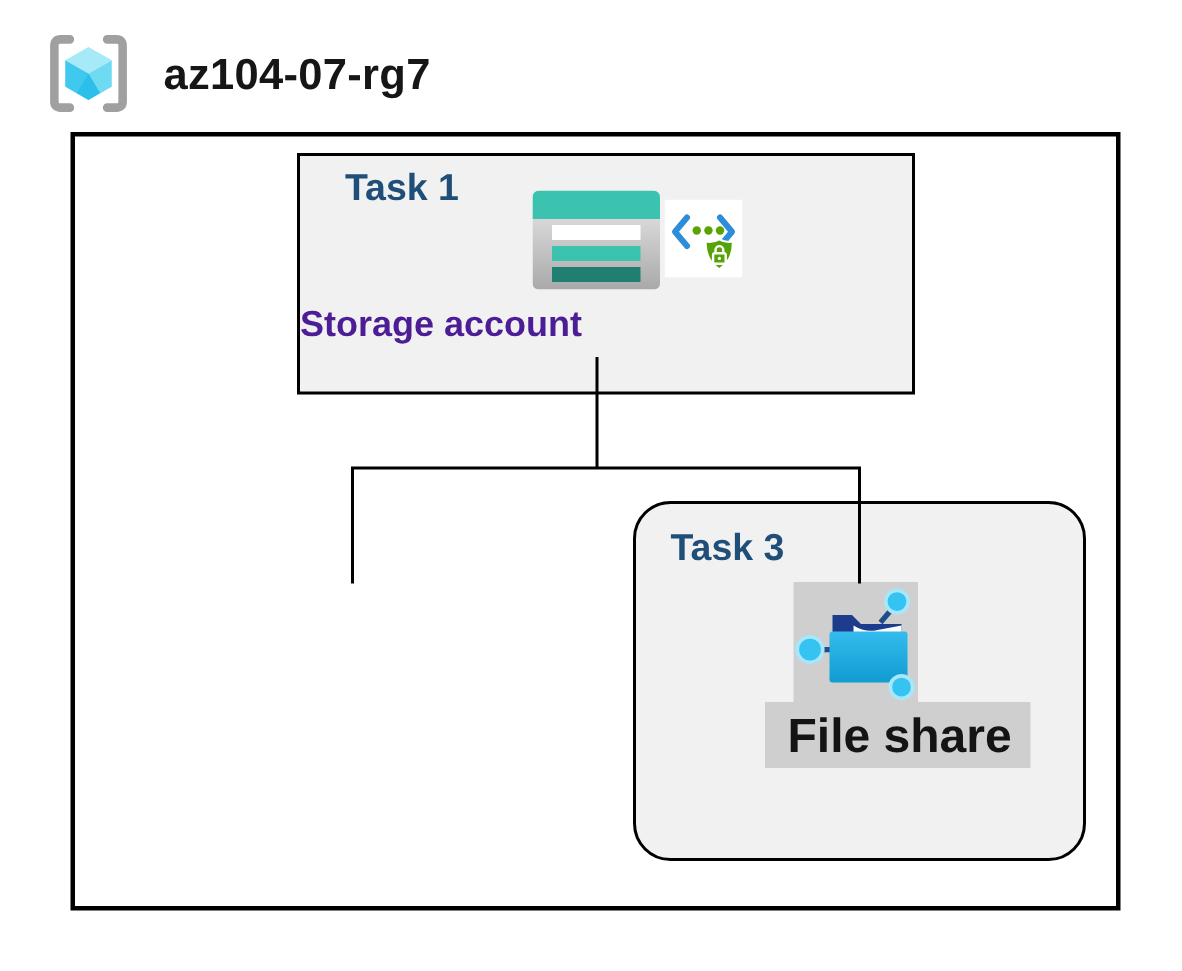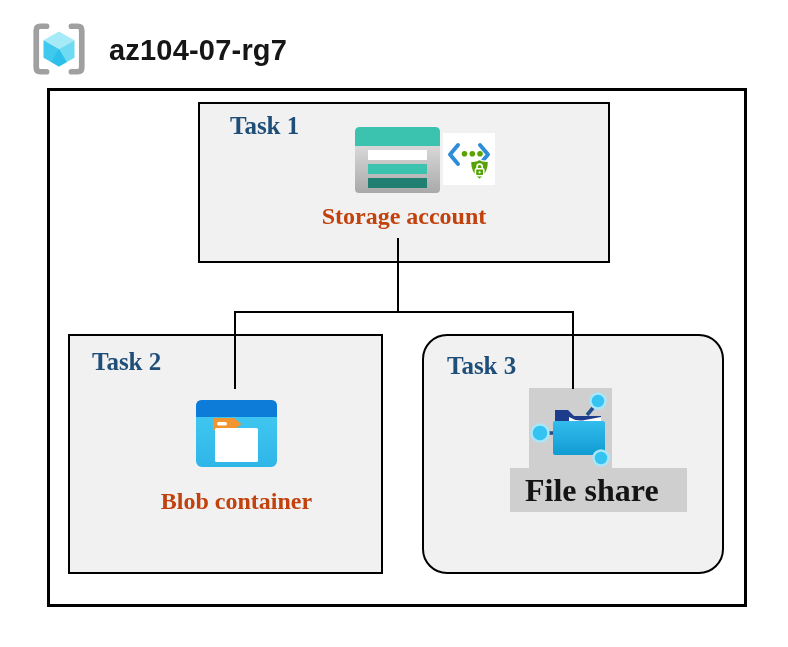--- a/index.html
+++ b/index.html
@@ -7,31 +7,31 @@
   body { font-family:"Liberation Sans", sans-serif; }
   .canvas { position:relative; width:788px; height:634px; background:#ffffff; overflow:hidden; }
   .abs { position:absolute; }
 
   
   .rg-icon { left:29px; top:19px; width:60px; height:60px; }
   .rg-title { left:109px; top:34px; font-size:29px; font-weight:bold; color:#161616; letter-spacing:0.2px; }
 
   
   .outer-box { left:47px; top:88px; width:700px; height:519px; border:3px solid #000; background:#ffffff; }
-  .task-box { border:2px solid #000; background:#F1F1F1; position:absolute;font-family:Liberation Serif, serif; }
+  .task-box { border:2px solid #000; background:#F1F1F1; position:absolute; }
   #task1 { left:198px; top:102px; width:412px; height:161px; }
   #task2 { left:68px;  top:334px; width:315px; height:240px; }
   #task3 { left:422px; top:334px; width:302px; height:240px;border-radius:25px; }
 
   .task-label { position:absolute; font-size:25px; font-weight:bold; color:#1F4E79; line-height:1.1; }
   #task1 .task-label { left:30px; top:8px; }
   #task2 .task-label { left:22px; top:12px; }
   #task3 .task-label { left:23px; top:16px; }
 
-  .item-label { position:absolute; font-size:24px; font-weight:bold; color:#c2410c; text-align:center; }
+  .item-label { position:absolute; font-size:24px; font-weight:bold; color:#4c1d95; text-align:left; }
   #task1 .item-label { left:0; width:100%; top:99px; }
   #task2 .item-label { left:11px; width:100%; top:152px; }
 
   
   .connector { position:absolute; background:#000; }
   #conn-trunk { left:397px; top:238px; width:2px; height:74px; }
   #conn-h     { left:234px; top:311px; width:340px; height:2px; }
   #conn-left  { left:234px; top:312px; width:2px; height:77px; }
   #conn-right { left:572px; top:312px; width:2px; height:77px; }
 
@@ -88,39 +88,20 @@
       <circle cx="37" cy="20.7" r="2.8" fill="#5BA300"></circle>
       <path d="M36.5 26.5 Q32 29 27.5 28 Q26.8 40 36.5 46.5 Q46.2 40 45.5 28 Q41 29 36.5 26.5 Z" fill="#55A305" stroke="#FFFFFF" stroke-width="1.4"></path>
       <path d="M34 36 v-2.3 a2.6 2.6 0 0 1 5.2 0 V36" fill="none" stroke="#FFFFFF" stroke-width="1.6"></path>
       <rect x="32.4" y="35.8" width="8.4" height="7" rx="1.2" fill="none" stroke="#FFFFFF" stroke-width="1.6"></rect>
       <circle cx="36.6" cy="39.3" r="1.1" fill="#FFFFFF"></circle>
     </svg>
 
     <div class="item-label">Storage account</div>
   </div>
 
-  <div class="task-box" id="task2">
-    <div class="task-label">Task 2</div>
-
-    <svg class="blob-icon" viewBox="0 0 81 67" aria-hidden="true">
-      <defs>
-        <linearGradient id="bb-body" x1="0" y1="0" x2="0" y2="1">
-          <stop offset="0" stop-color="#45CBF2"></stop>
-            <stop offset="1" stop-color="#2FB6E8"></stop>
-        </linearGradient>
-      </defs>
-      <rect x="0" y="0" width="81" height="67" rx="6" fill="url(#bb-body)"></rect>
-      <path d="M0 17 V6 Q0 0 6 0 H75 Q81 0 81 6 V17 Z" fill="#0C7CD8"></path>
-      <path d="M17 18 H38 L45.5 24 L38 30 H17 Z" fill="#F0952F"></path>
-      <rect x="21" y="22" width="10" height="3.6" rx="1.8" fill="#FFFFFF"></rect>
-      <rect x="19" y="28" width="43" height="34" rx="1.5" fill="#FFFFFF"></rect>
-    </svg>
-
-    <div class="item-label">Blob container</div>
-  </div>
 
   <div class="task-box" id="task3">
     <div class="task-label">Task 3</div>
 
     <div class="fs-icon-bg">
       <svg class="fs-icon" viewBox="0 0 83 80" aria-hidden="true">
         <defs>
           <linearGradient id="fs-front" x1="0" y1="0" x2="0" y2="1">
             <stop offset="0" stop-color="#33BCEC"></stop>
               <stop offset="1" stop-color="#109BD2"></stop>

